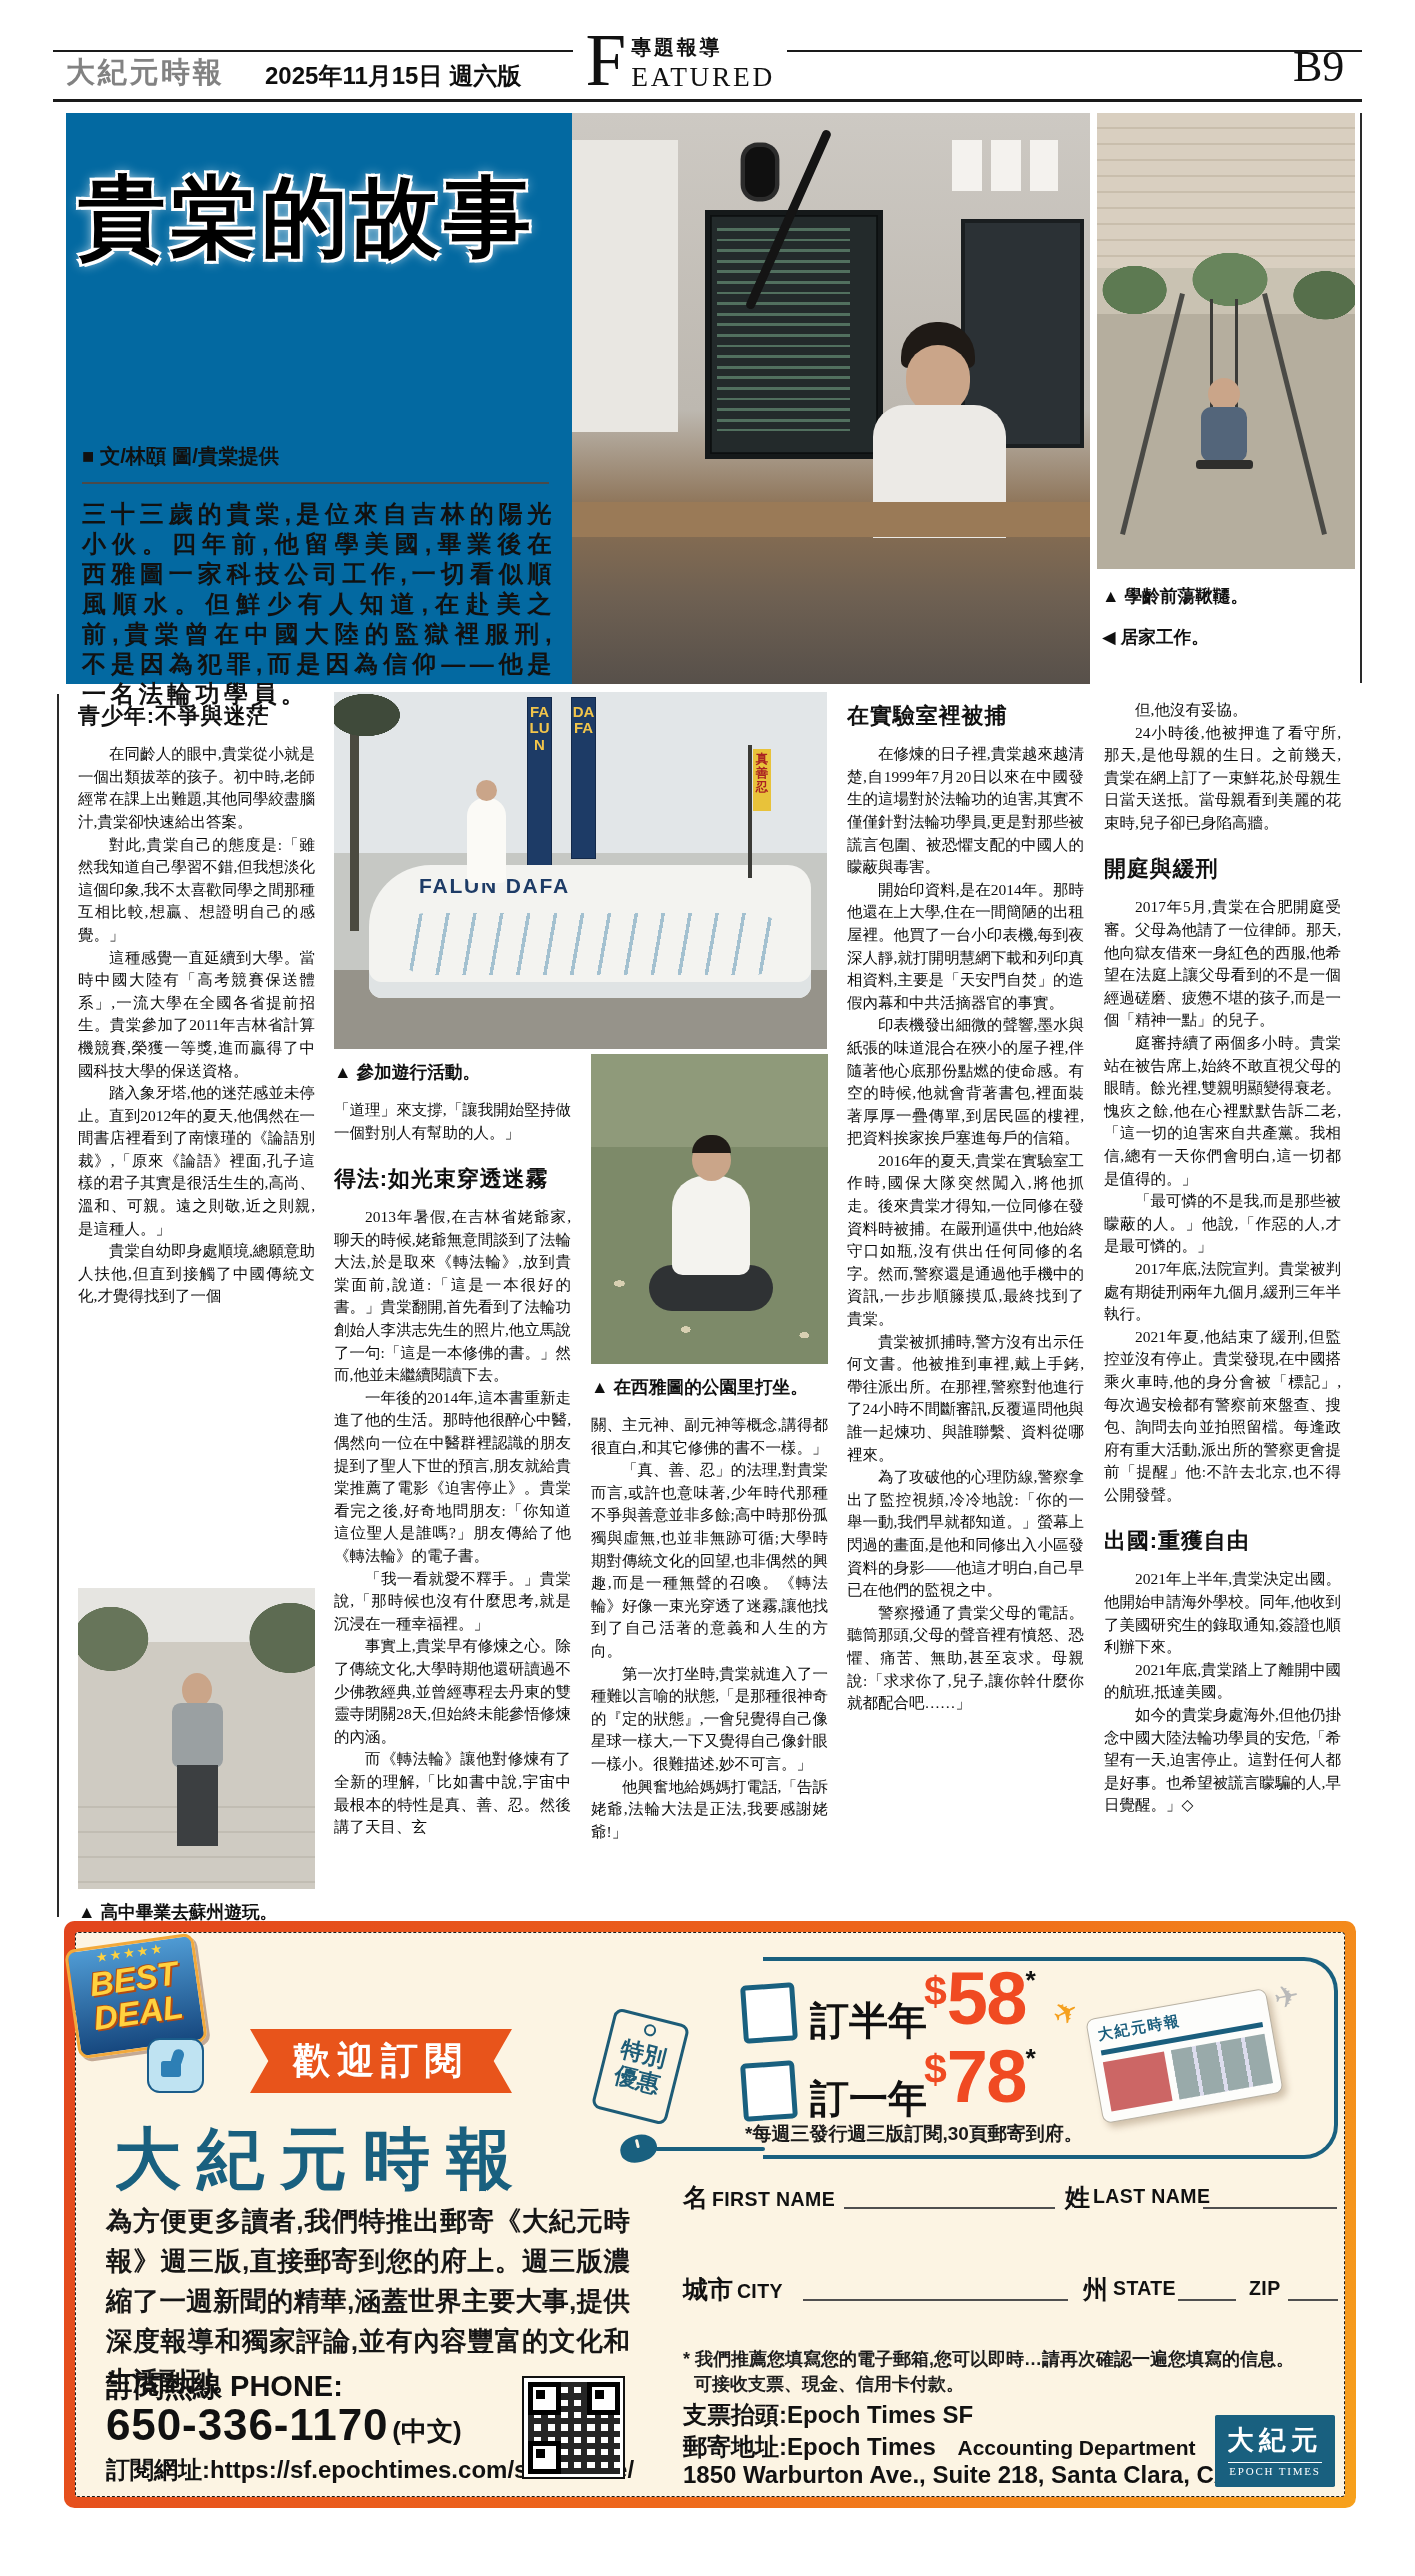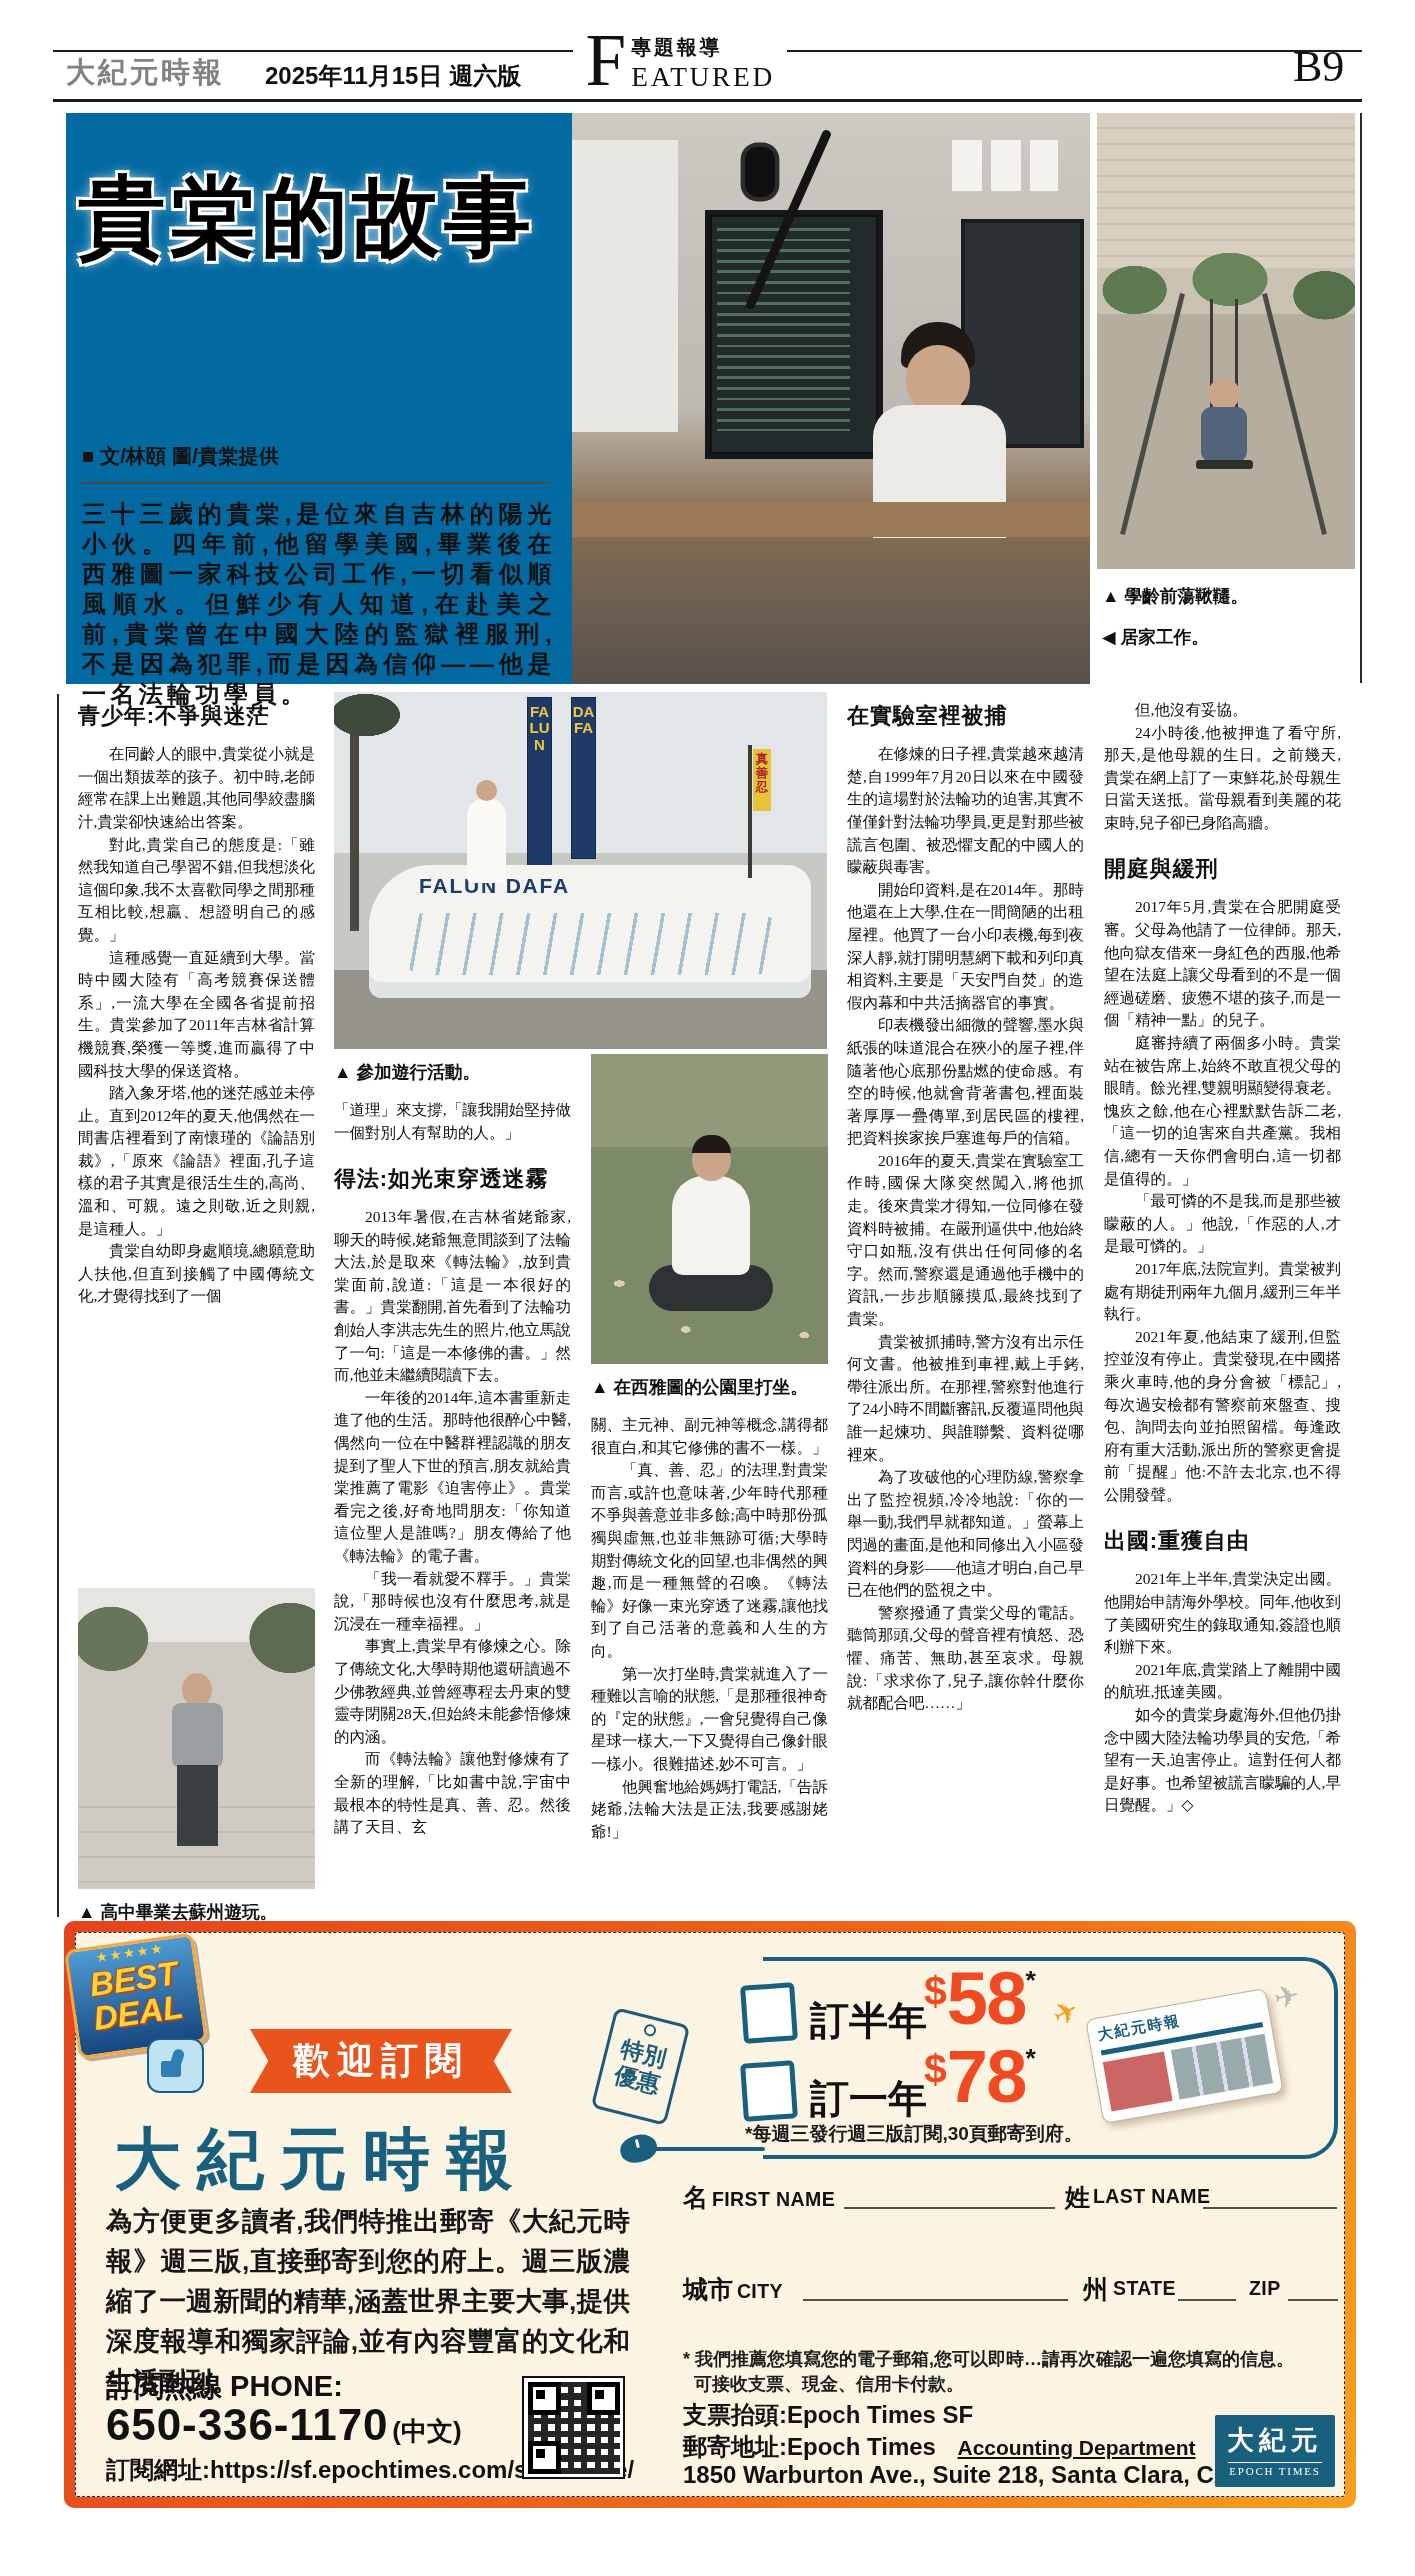--- a/index.html
+++ b/index.html
@@ -341,21 +341,21 @@
 
     <div class="abs adnote" style="left:619px;top:426px;">* 我們推薦您填寫您的電子郵箱,您可以即時……</div>
     <div class="abs adnote" style="left:978px;top:426px;">請再次確認一遍您填寫的信息。</div>
     <div class="abs adnote" style="left:630px;top:451px;">可接收支票、現金、信用卡付款。</div>
 
     <div class="abs payline" style="left:619px;top:478px;">
       <span>支票抬頭:</span><span>Epoch Times SF</span>
     </div>
     <div class="abs" style="left:619px;top:510px;">
       <span class="payline">郵寄地址:</span><span class="payline">Epoch Times</span>
-      <span class="dept" style="margin-left:17.7px;text-decoration:underline;">Accounting Department</span>
+      <span class="dept" style="margin-left:17.7px;">Accounting Department</span>
     </div>
     <div class="abs payline" style="left:619px;top:540px;">1850 Warburton Ave., Suite 218, Santa Clara, CA 95050</div>
 
     <div class="logobox" style="left:1151px;top:494px;width:120px;height:65px;">
       <div class="z">大紀元</div>
       <div class="l"></div>
       <div class="e">EPOCH TIMES</div>
     </div>
   </div>
 

